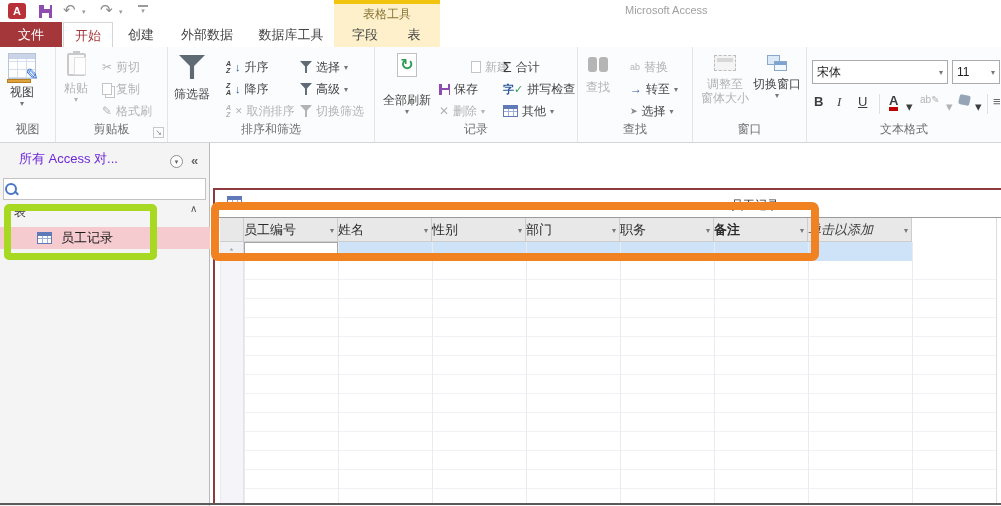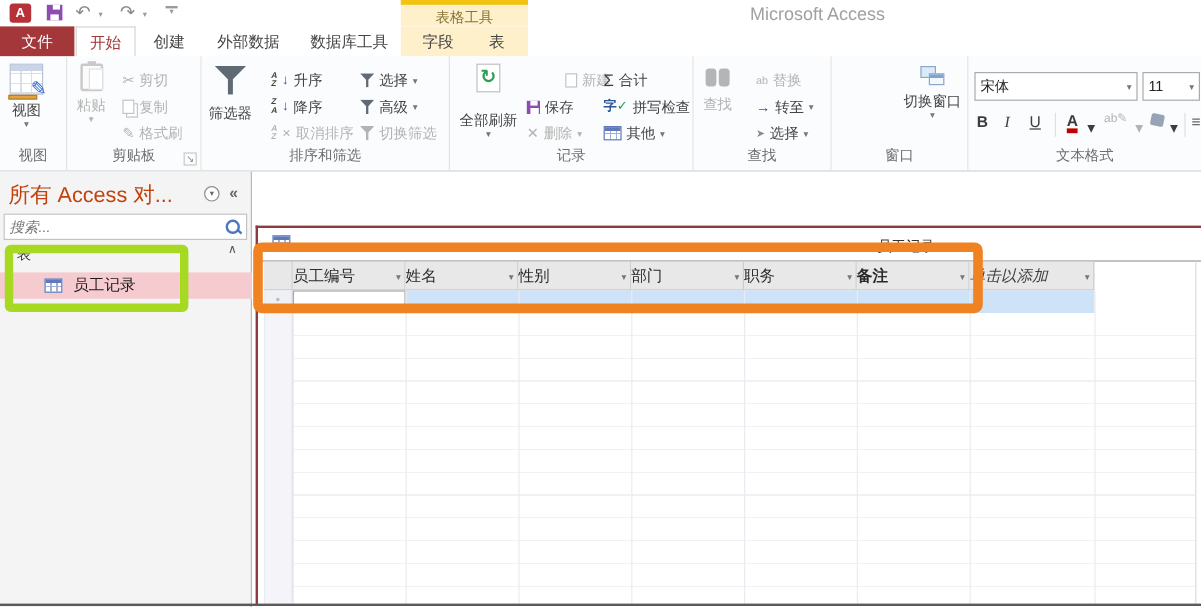--- a/index.html
+++ b/index.html
@@ -3,21 +3,21 @@
 <meta charset="utf-8">
 <style>
   html,body{margin:0;padding:0;background:#fff;}
   *{box-sizing:border-box;}
   body{font-family:"Liberation Sans","DejaVu Sans",sans-serif;-webkit-font-smoothing:antialiased;}
   .app{position:relative;width:1001px;height:506px;background:#fff;overflow:hidden;}
   .a{position:absolute;}
 
   
   .titlebar{left:0;top:0;width:1001px;height:22px;background:#ffffff;}
-  .apptitle{left:625px;top:4px;font-size:15px;color:#a0a0a0;}
+  .apptitle{left:625px;top:4px;font-size:11px;color:#a0a0a0;}
   .ctx-block-top{left:334px;top:0;width:106px;height:22px;background:#fdf0cb;}
   .ctx-gold{left:334px;top:0;width:106px;height:4px;background:#f2c40f;}
   .ctx-label{left:334px;top:6px;width:106px;text-align:center;font-size:12px;color:#8a7434;}
   .qat-logo{left:8px;top:3px;width:18px;height:16px;background:#b83038;border-radius:3px;color:#fff;
     font-size:11px;font-weight:bold;text-align:center;line-height:16px;}
   .i-floppy{display:inline-block;position:relative;width:13px;height:13px;background:#8e4bb0;}
   .i-floppy::before{content:"";position:absolute;right:2px;top:0;width:6px;height:4px;background:#fff;}
   .i-floppy::after{content:"";position:absolute;left:3px;bottom:0;width:7px;height:5px;background:#fff;}
   .qat-save{left:39px;top:4px;}
   .qat-undo{left:63px;top:1px;font-size:15px;color:#8a8a8a;}
@@ -86,21 +86,21 @@
 
   
   .combo{position:absolute;height:21px;border:1px solid #ababab;background:#fff;font-size:12px;color:#222;
     display:flex;align-items:center;justify-content:space-between;padding:11px 4px;}
   .fmtbtn{position:absolute;font-size:13px;color:#3d3d3d;}
   .a-red{display:inline-block;border-bottom:4px solid #c00000;line-height:13px;font-weight:bold;}
   .bucket{display:inline-block;width:11px;height:10px;background:#97a4b5;transform:rotate(12deg);border-radius:2px;}
 
   
   .nav{left:0;top:143px;width:210px;height:363px;background:#f4f4f4;border-right:1px solid #b9b9b9;}
-  .nav-title{left:7px;top:150px;font-size:18px;color:#c2410c;white-space:nowrap;}
+  .nav-title{left:19px;top:150px;font-size:13px;color:#6d28d9;white-space:nowrap;}
   .nav-circle{left:170px;top:155px;width:13px;height:13px;border:1px solid #8f8f8f;border-radius:50%;
     font-size:7px;color:#666;text-align:center;line-height:12px;background:#fdfdfd;}
   .nav-collapse{left:191px;top:153px;font-size:13px;color:#666;font-weight:bold;}
   .nav-search{left:3px;top:178px;width:203px;height:22px;border:1px solid #c3c3c3;background:#fff;display:flex;align-items:center;}
   .nav-search input{flex:1;border:none;outline:none;font-style:italic;font-size:12px;color:#222;padding:0 4px;background:transparent;
     font-family:"Liberation Sans","DejaVu Sans",sans-serif;}
   .i-mag{position:relative;width:14px;height:14px;margin-right:4px;}
   .i-mag::before{content:"";position:absolute;left:1px;top:1px;width:8px;height:8px;border:2px solid #4a76c6;border-radius:50%;}
   .i-mag::after{content:"";position:absolute;left:10px;top:10px;width:5px;height:2px;background:#4a76c6;transform:rotate(45deg);}
   .nav-group{left:0;top:203px;width:210px;height:16px;font-size:12px;color:#3c3c3c;}
@@ -301,20 +301,25 @@
     </div>
     <div class="sm" style="left:52px;top:54px;">
       <span style="font-size:9px;color:#8a8a8a;">➤</span>
       <span>选择</span>
       <span class="dd8">▾</span>
     </div>
     <div class="glabel">查找</div>
   </div>
 
   <div class="rgroup" style="left:693px;width:114px;">
+    <div class="bb dis" style="left:8px;top:8px;">
+      <span class="i-form"></span>
+      <span style="margin-top:6px;">调整至</span>
+      <span>窗体大小</span>
+    </div>
     <div class="bb" style="left:60px;top:8px;">
       <span class="i-wins">
           <span class="w1"></span>
           <span class="w2"></span>
         </span>
       <span style="margin-top:6px;">切换窗口</span>
       <span class="dd">▾</span>
     </div>
     <div class="glabel">窗口</div>
   </div>
@@ -341,21 +346,20 @@
     <span class="sep-v" style="left:180px;top:47px;height:20px;"></span>
     <span class="fmtbtn" style="left:186px;top:47px;color:#6a6a6a;">≡</span>
     <div class="glabel">文本格式</div>
   </div>
 
   <div class="a nav"></div>
   <div class="a nav-title">所有 Access 对...</div>
   <div class="a nav-circle">▾</div>
   <div class="a nav-collapse">«</div>
   <div class="a nav-search">
-    <input placeholder="搜索..." style="">
     <span class="i-mag"></span>
   </div>
   <div class="a nav-group">
     <span style="position:absolute;left:14px;top:1px;">表</span>
     <span style="position:absolute;left:190px;top:0;color:#555;font-size:10px;">∧</span>
   </div>
   <div class="a nav-item">
     <span class="i-table"></span>
     <span>员工记录</span>
   </div>

